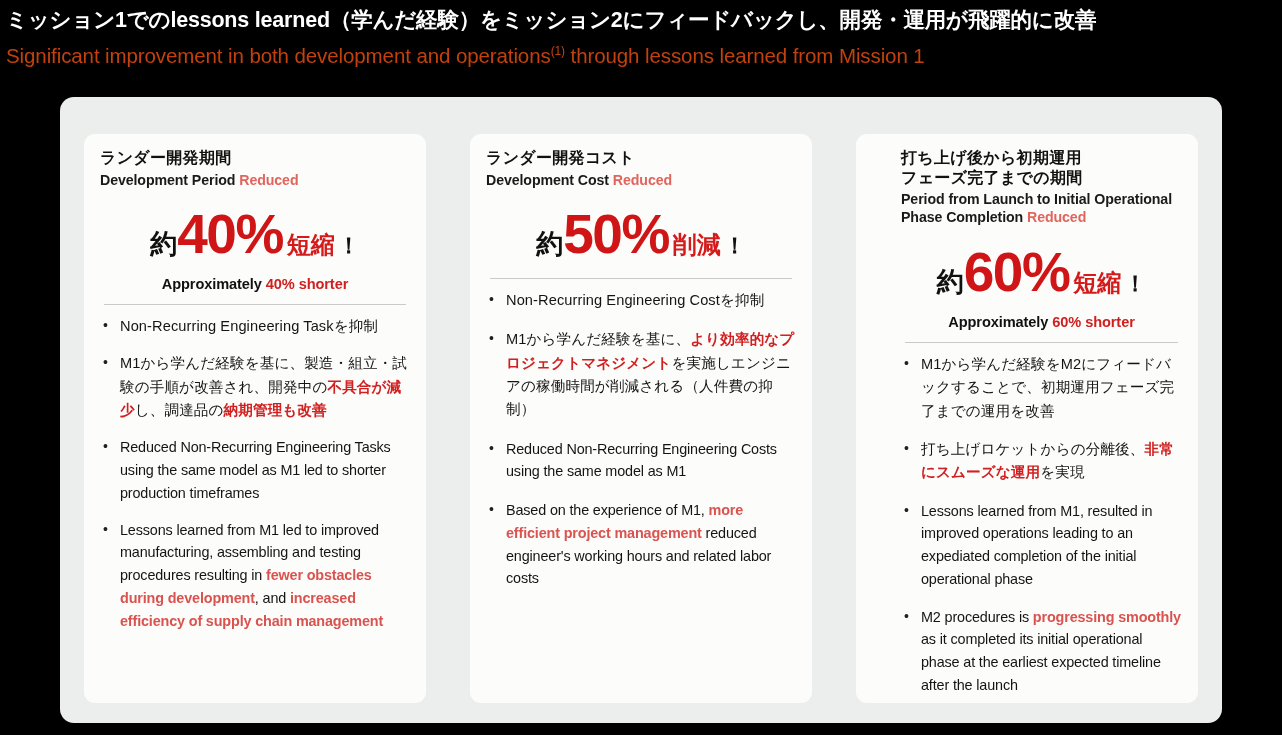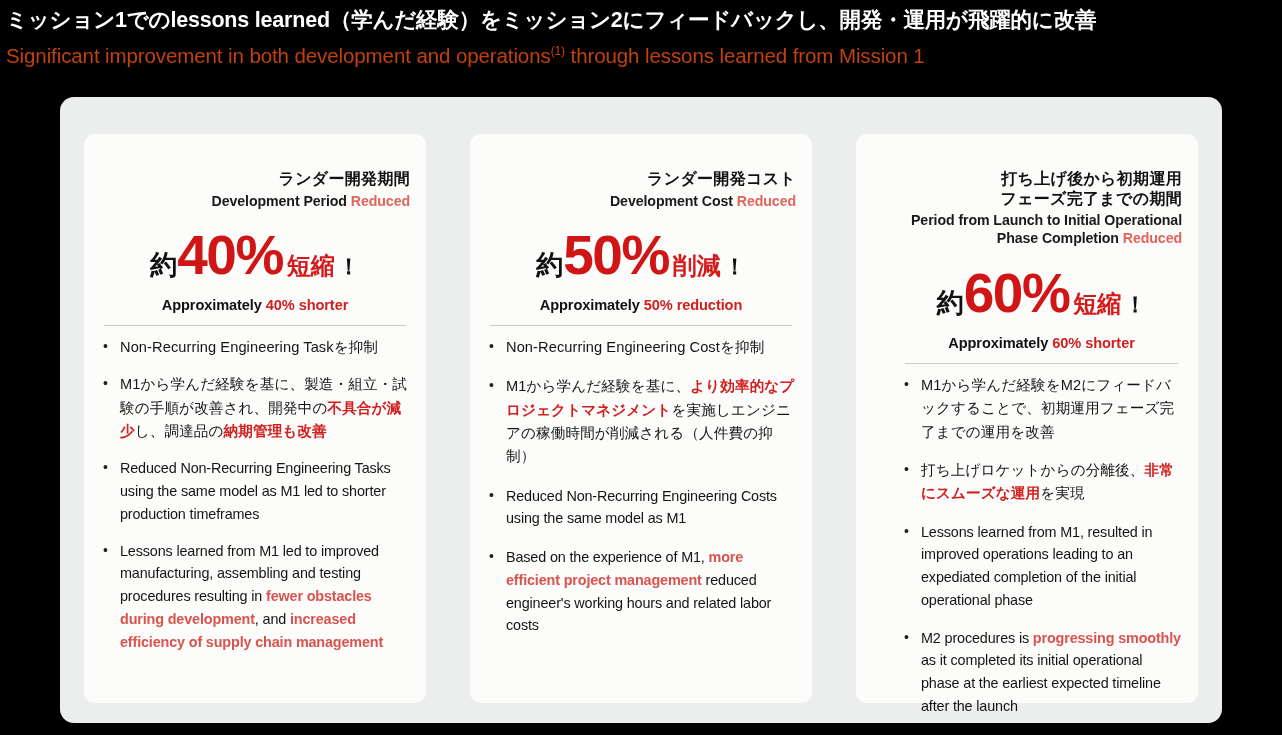--- a/index.html
+++ b/index.html
@@ -38,21 +38,21 @@
   
   .card {
     width: 342px;
     background: #fcfcfb;
     border-radius: 11px;
     padding: 14px 16px 10px 16px;
     display: flex; flex-direction: column;
   }
   .card-3 { background: #fcfcfb; padding-left: 45px; }
 
-  .card-head { text-align: right; margin-top: 21px; }
+  .card-head { text-align: left; }
   .head-ja {
     color: #111111; font-size: 16px; font-weight: 700;
     line-height: 1.22; letter-spacing: 0.3px;
   }
   .head-en {
     color: #1a1a1a; font-size: 14.2px; font-weight: 700;
     line-height: 1.3; margin-top: 3px; letter-spacing: -0.1px;
   }
   .head-en .red { color: #e0655d; font-weight: 700; }
 
@@ -150,23 +150,20 @@
     <div class="card card-2">
       <div class="card-head">
         <div class="head-ja">ランダー開発コスト</div>
         <div class="head-en">
           <span>Development Cost </span><span class="red">Reduced</span>
         </div>
       </div>
       <div class="big-line">
         <span class="big-yaku">約</span><span class="big-num">50%</span><span class="big-suffix">削減</span><span class="big-bang">！</span>
       </div>
-      <div class="approx">
-        <span>Approximately </span><span class="red">50% reduction</span>
-      </div>
       <hr class="divider">
       <ul class="bullets">
           <li class="ja"><span>Non-Recurring Engineering Costを抑制</span></li>
           <li class="ja"><span>M1から学んだ経験を基に、</span><span class="rj">より効率的なプロジェクトマネジメント</span><span>を実施しエンジニアの稼働時間が削減される（人件費の抑制）</span></li>
           <li><span>Reduced Non-Recurring Engineering Costs using the same model as M1</span></li>
           <li><span>Based on the experience of M1, </span><span class="r">more efficient project management</span><span> reduced engineer's working hours and related labor costs</span></li>
         </ul>
     </div>
 
     <div class="card card-3">

